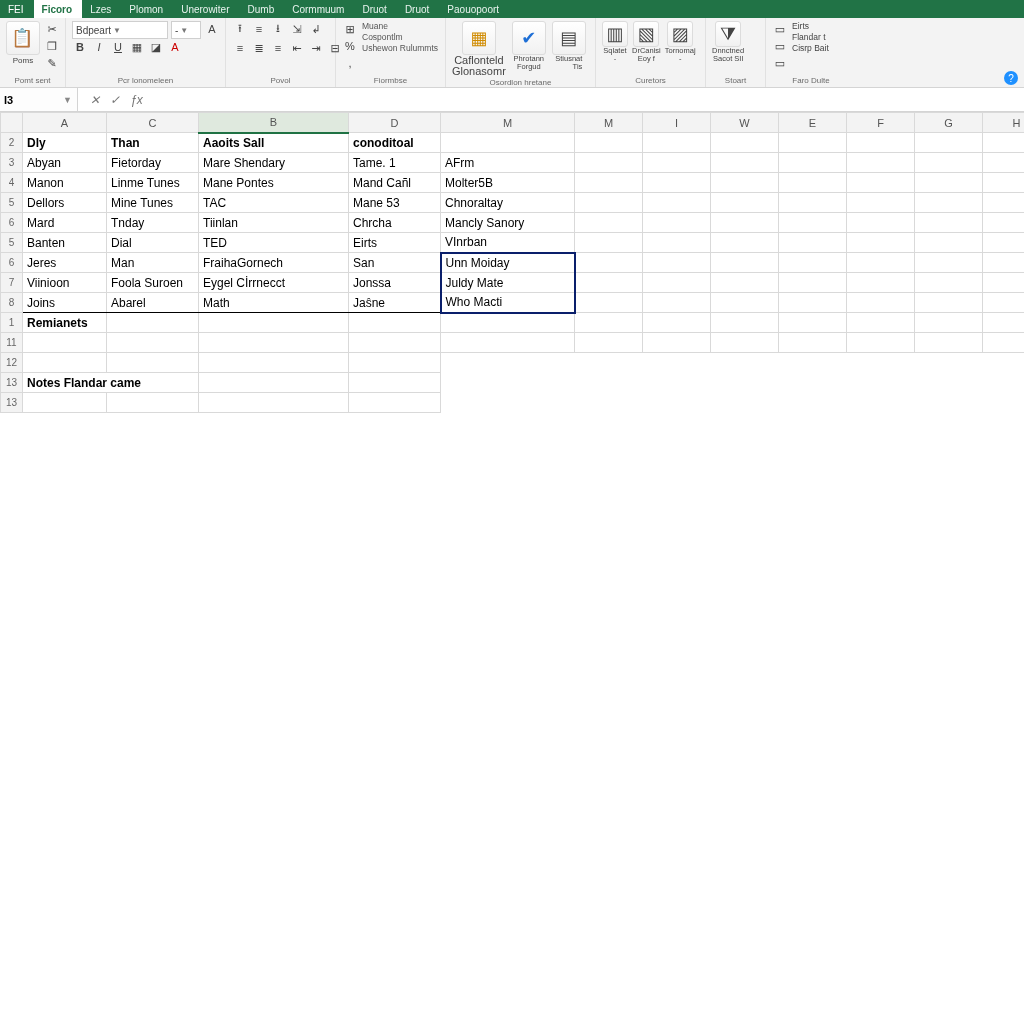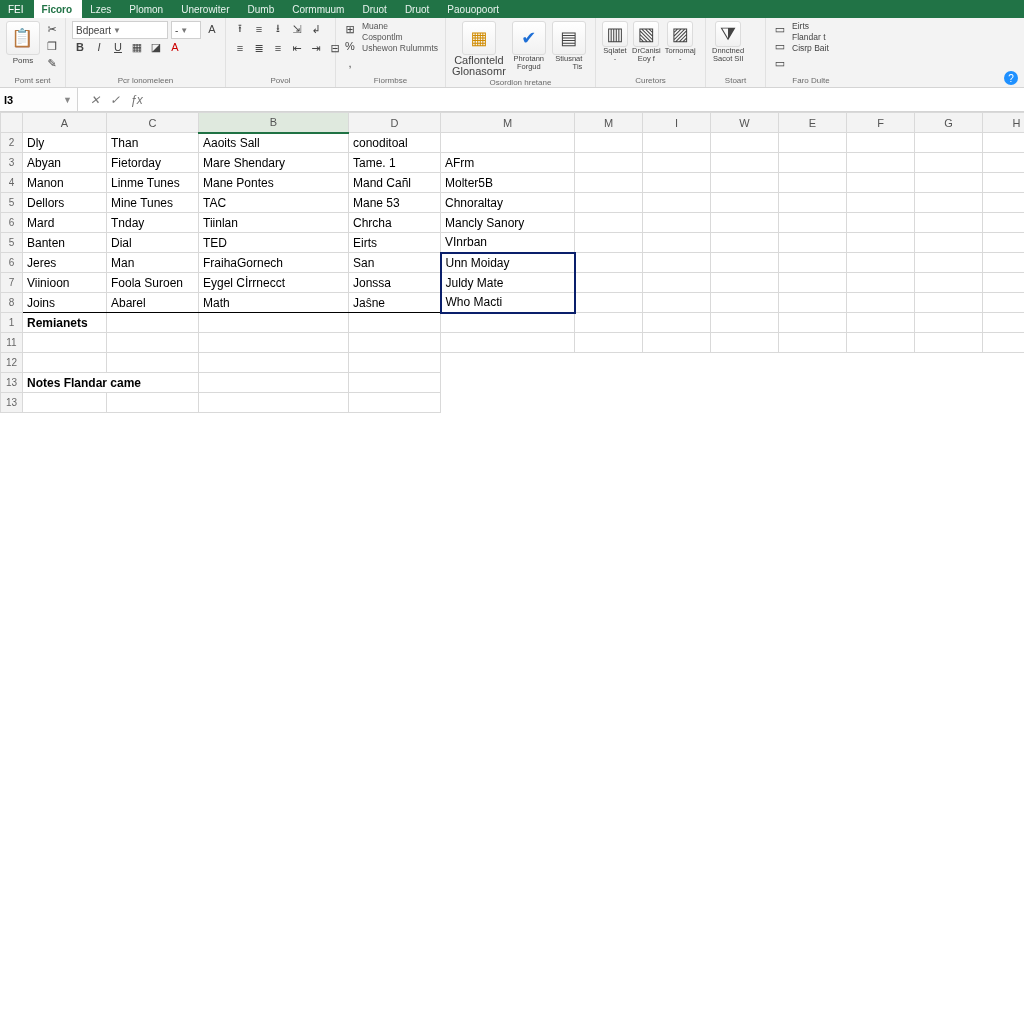--- a/index.html
+++ b/index.html
@@ -135,21 +135,21 @@
     font-size:10px;
   }
   table.grid td {
     padding: 0 4px;
     color: #000;
     text-align: left;
     vertical-align: middle;
     position: relative;
   }
   table.grid th.colsel { background:#dfe9de; border-bottom:2px solid #1f7244; }
-  .hdrcell { font-weight: 400; color:#000;margin-left:44px; }
+  .hdrcell { font-weight: 700; color:#000;margin-left:44px; }
   .red { color: #cc2a1f; }
   .bold { font-weight:700; }
 
   
   .navybox-t { border-top: 2.5px solid #0a1f6b !important; }
   .navybox-b { border-bottom: 2.5px solid #0a1f6b !important; }
   .navybox-l { border-left: 2.5px solid #0a1f6b !important; }
   .navybox-r { border-right: 2.5px solid #0a1f6b !important; }
 
   

